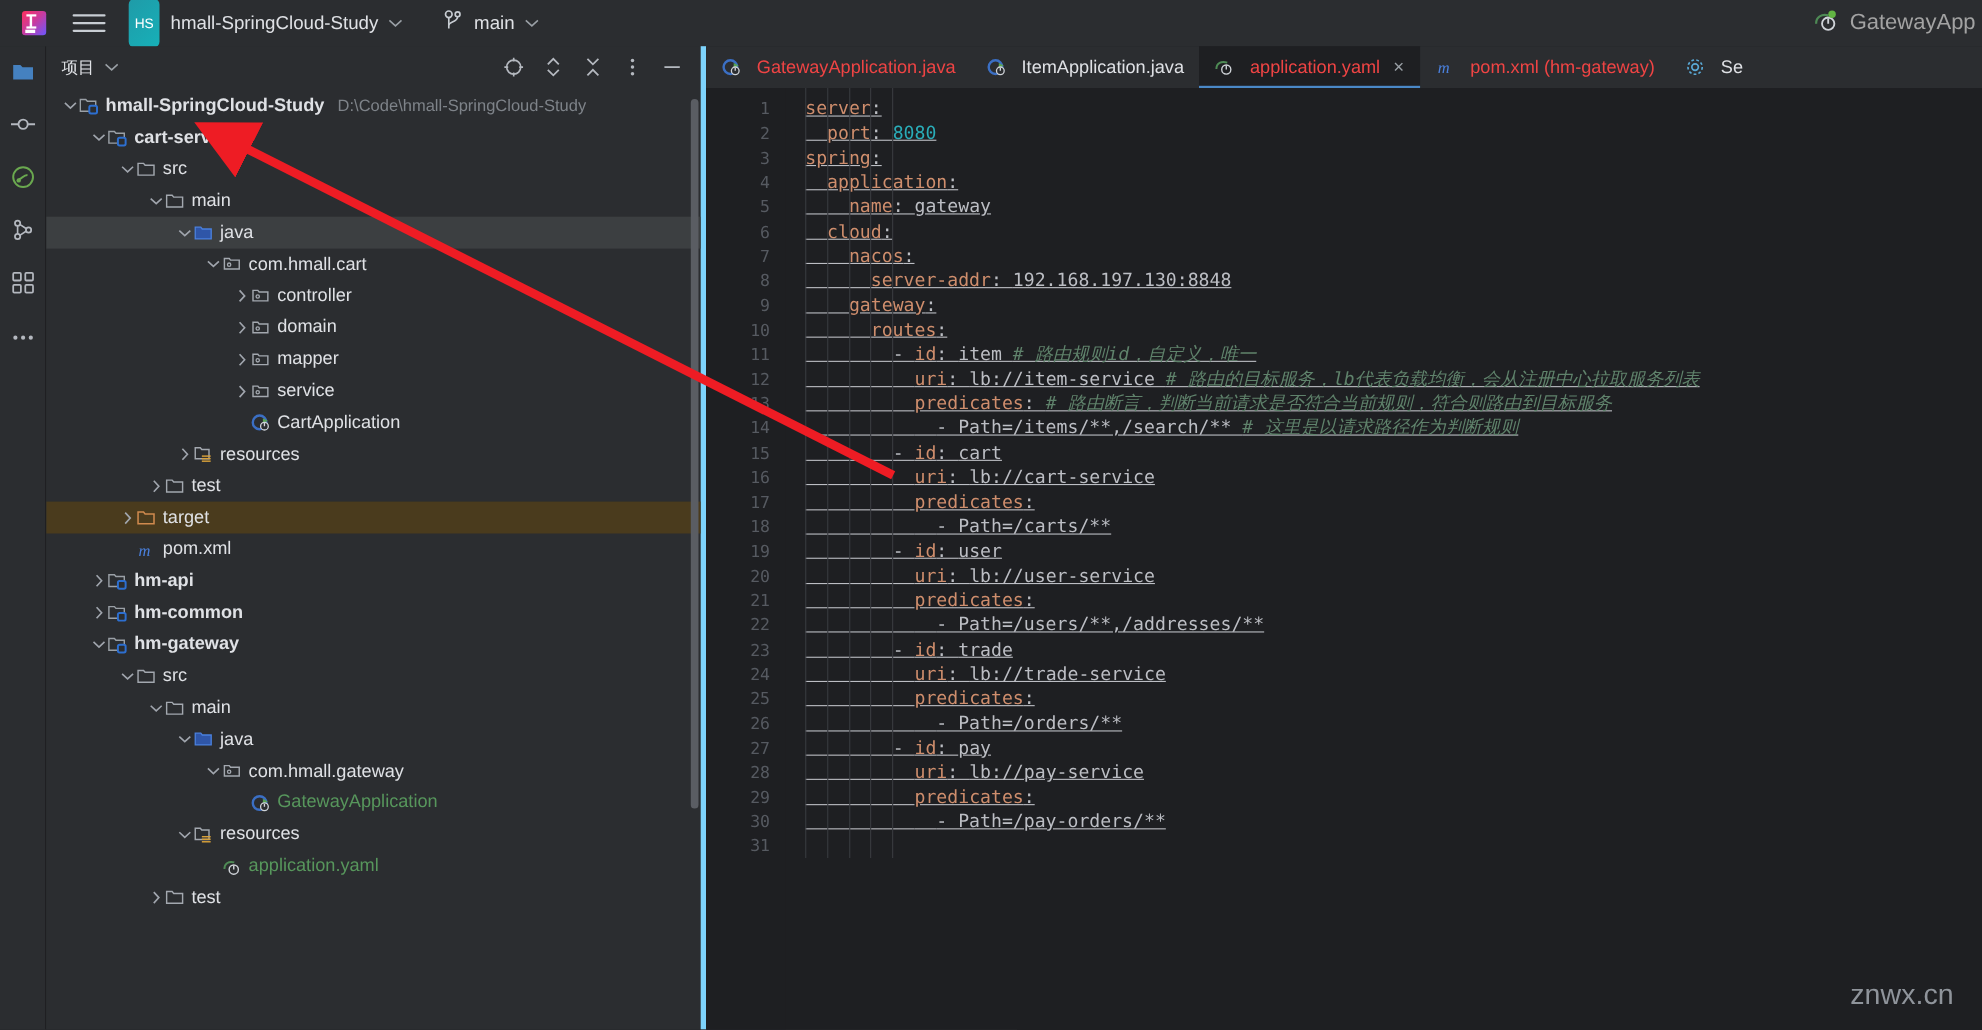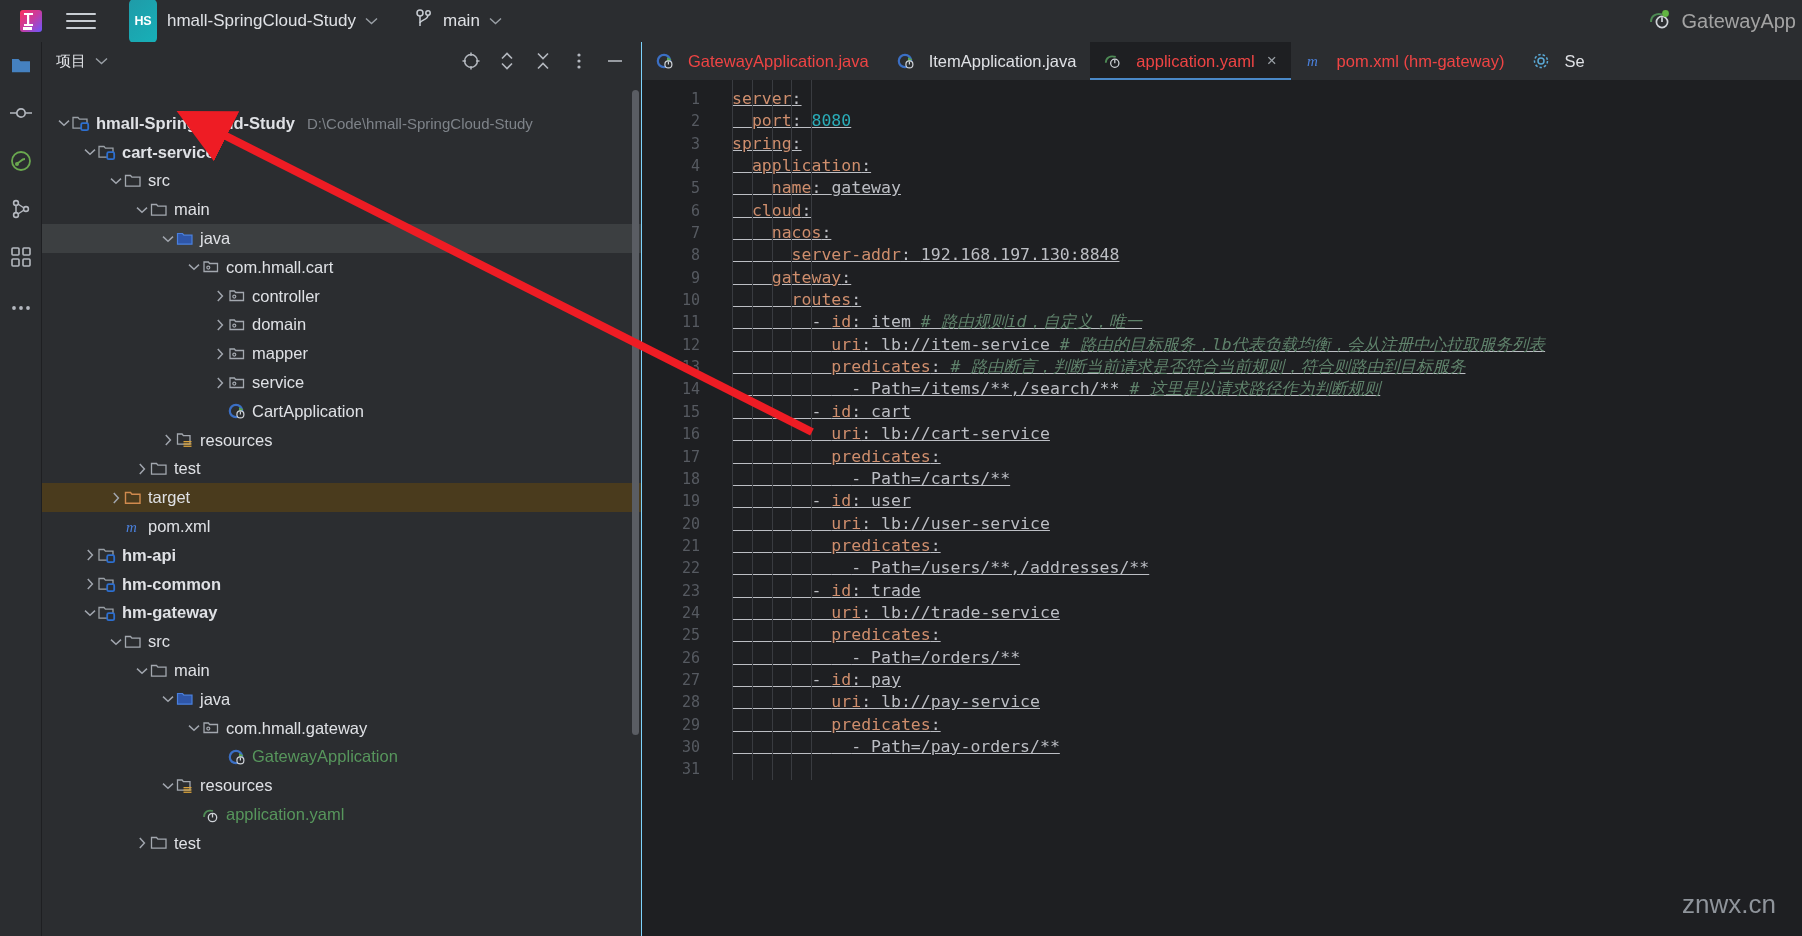--- a/index.html
+++ b/index.html
@@ -18,23 +18,23 @@
     padding: 0 12px;
     position: relative;
   }
   .ij-logo { width: 26px; height: 26px; margin-left: 6px; position: relative; }
   .hamburger { width: 30px; height: 26px; margin-left: 22px;
     display: flex; flex-direction: column; justify-content: center; gap: 5px; cursor: pointer; }
   .hamburger i { display: block; height: 2px; background: #c8cdd3; border-radius: 1px; }
   .proj-badge {
     width: 28px; height: 44px; border-radius: 5px;
     background: linear-gradient(135deg,#1f9ba8,#17b0b8);
-    color: #fff; font-size: 12.5px; font-weight: bold;
+    color: #fff; font-size: 12.5px; font-weight: normal;
     display: flex; align-items: center; justify-content: center;
-    margin-left: 33px; letter-spacing: -0.3px;
+    margin-left: 21px; letter-spacing: -0.3px;
   }
   .proj-name { font-size: 17px; color: #dfe1e5; margin-left: 10px; }
   .chev { margin-left: 9px; color: #9aa0a6; font-size: 12px; }
   .branch-wrap { display: flex; align-items: center; margin-left: 36px; }
   .branch-name { font-size: 17px; color: #dfe1e5; margin-left: 9px; }
   .run-widget {
     position: absolute; right: 6px; top: 50%; transform: translateY(-50%);
     display: flex; align-items: center;
   }
   .run-cfg-name { font-size: 20px; color: #a3a3a3; margin-left: 9px; white-space: nowrap; }
@@ -49,23 +49,22 @@
     padding-top: 12px; gap: 22px;
     border-right: 1px solid #1e1f22;
   }
   .actbtn { width: 26px; height: 26px; display: flex; align-items: center; justify-content: center; cursor: pointer; }
 
   
   .projectpane {
     width: 600px; flex: 0 0 600px;
     background: #2b2d30;
     display: flex; flex-direction: column;
-    border-right: 1px solid #7dd3fc;
+    border-right: 5px solid #7dd3fc;
     position: relative;
-    gap: 27px;
   }
   .pp-header {
     height: 38px; display: flex; align-items: center;
     padding: 0 10px 0 14px; flex: 0 0 38px;
   }
   .pp-title { font-size: 15px; color: #dfe1e5; }
   .pp-header-icons { margin-left: auto; display: flex; align-items: center; gap: 16px; padding-right: 6px; }
   .pp-icon { width: 20px; height: 20px; display: flex; align-items: center; justify-content: center; cursor: pointer; color: #b4b8bf; }
   .tree { flex: 1; overflow: hidden; position: relative; padding-top: 2px; }
 

